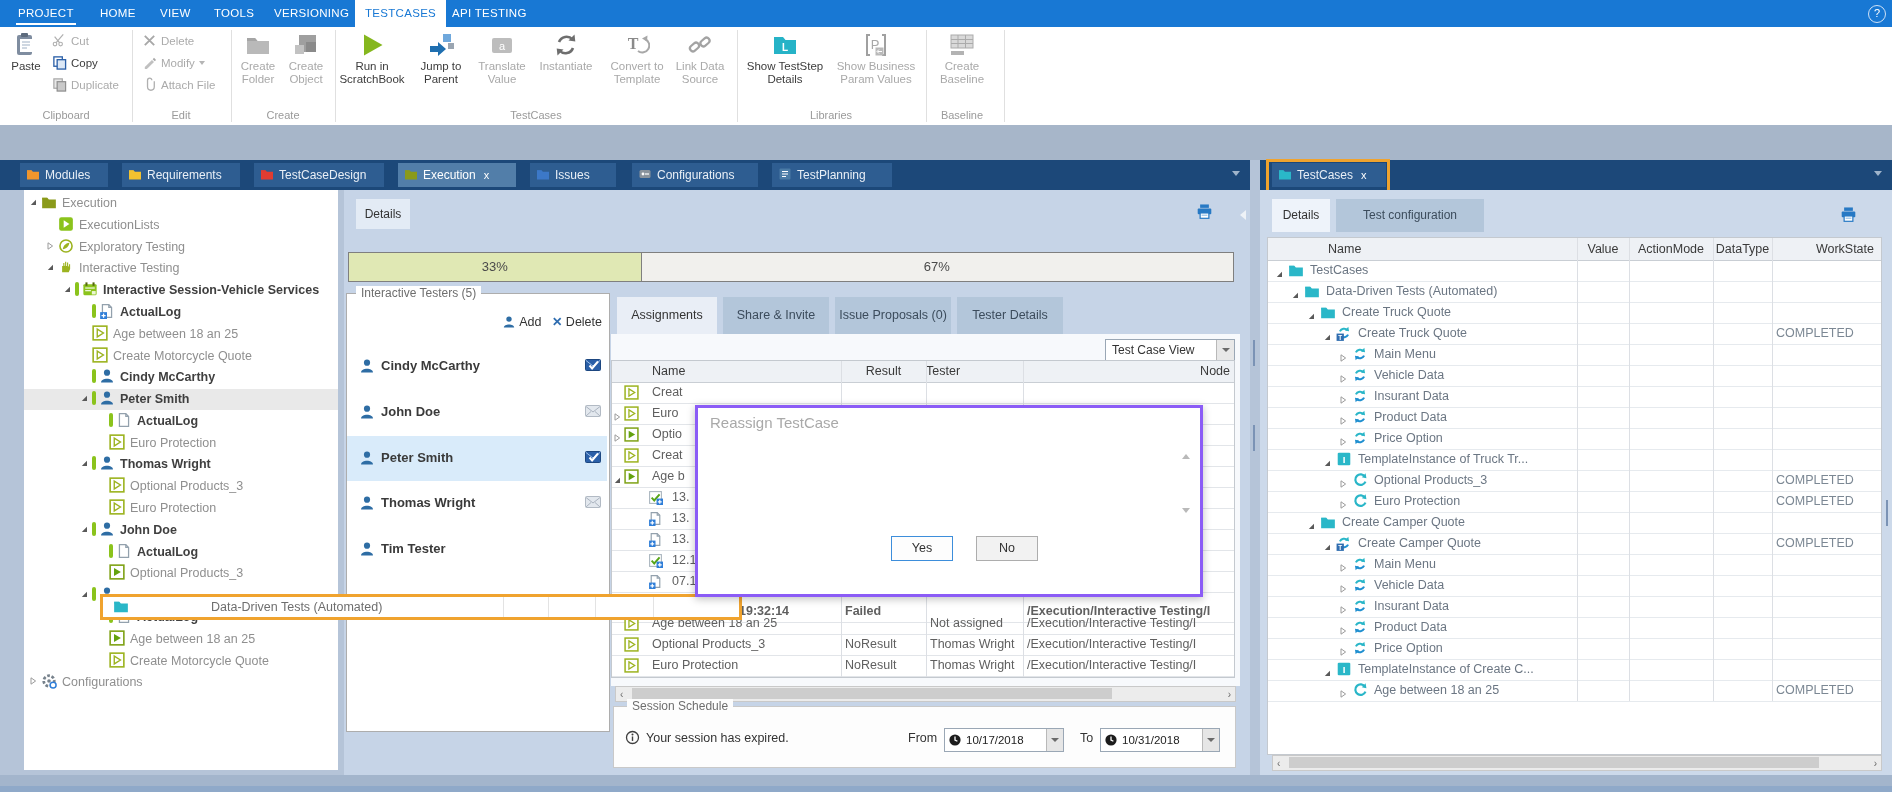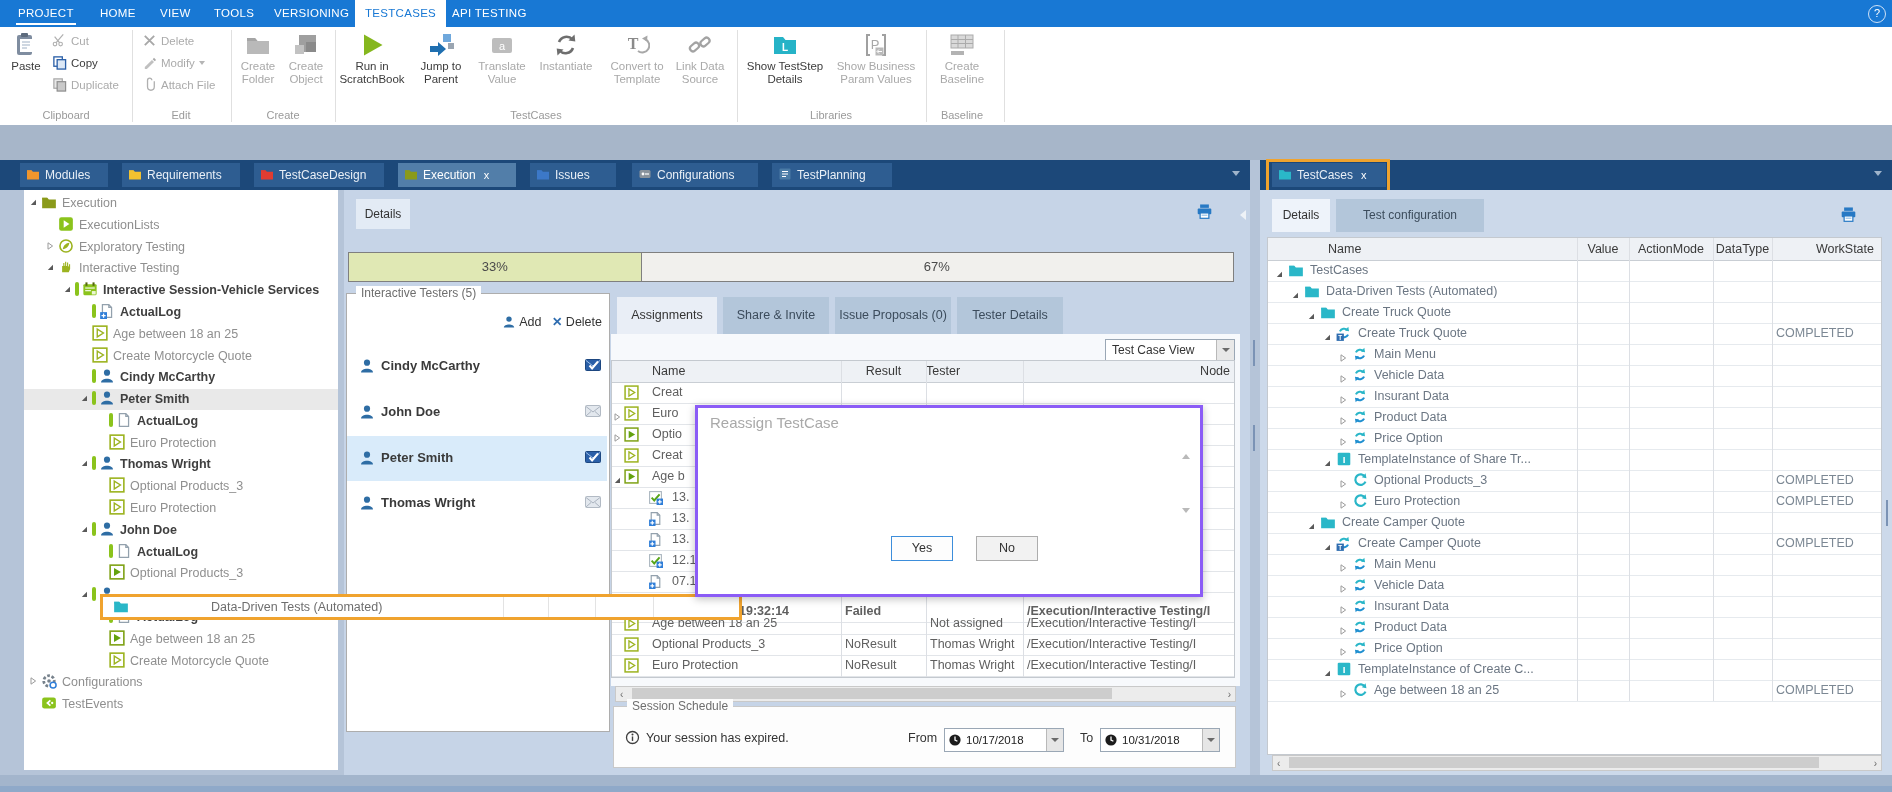--- a/index.html
+++ b/index.html
@@ -439,25 +439,20 @@
           <rect x="1" y="1" width="12" height="12" fill="#fff" stroke="#9cb31f" stroke-width="1.4"></rect>
           <path d="M4.6 3.6L10 7l-5.4 3.4z" fill="#fff" stroke="#9cb31f" stroke-width="1.2"></path>
         </svg></span><span>Create Motorcycle Quote</span></div>
     <div class="trow" style="top: 482.38px; padding-left: 4px;"><span class="caret"><svg viewBox="0 0 10 10" width="100%" height="100%">
           <path d="M3 1.8L7.6 5 3 8.2z" fill="#fff" stroke="#9b9b9b"></path>
         </svg></span><span class="ric16"><svg xmlns="http://www.w3.org/2000/svg" viewBox="0 0 14 14" width="100%" height="100%">
           <circle cx="7" cy="7" r="4.6" fill="none" stroke="#77828c" stroke-width="2.4" stroke-dasharray="2.4 1.5"></circle>
           <circle cx="7" cy="7" r="1.6" fill="#77828c"></circle>
           <circle cx="10.6" cy="10.6" r="2.6" fill="#fff" stroke="#2f7ed8" stroke-width="1.3"></circle>
         </svg></span><span>Configurations</span></div>
-    <div class="trow" style="top: 504.17px; padding-left: 4px;"><span class="caret"></span><span class="ric16"><svg xmlns="http://www.w3.org/2000/svg" viewBox="0 0 14 14" width="100%" height="100%">
-          <rect x="1" y="2.2" width="12" height="9.6" rx="2" fill="#8bc31c"></rect>
-          <path d="M8.2 4.6L5.6 7l2.6 2.4" fill="none" stroke="#fff" stroke-width="1.5"></path>
-          <circle cx="9.8" cy="7" r="1" fill="#fff"></circle>
-        </svg></span><span>TestEvents</span></div>
   </div>
 
 <div id="drag-row" class="abs">
   <span class="ric16" style="margin-left:10px"><svg xmlns="http://www.w3.org/2000/svg" viewBox="0 0 14 14" width="100%" height="100%">
         <path d="M1 3.2h4.4l1.4 1.6H13v7.6H1z" fill="#2ab7c8"></path>
         <path d="M1 3.2h4.4l1.4 1.6H1z" fill="#2ab7c8" opacity=".7"></path>
       </svg></span>
   <span style="position:absolute;left:108px">Data-Driven Tests (Automated)</span>
   <span class="cline" style="left:400px"></span>
   <span class="cline" style="left:445px"></span>
@@ -528,20 +523,27 @@
     <div class="titem" style="top: 188.4px;">
       <span class="pic"><svg xmlns="http://www.w3.org/2000/svg" viewBox="0 0 14 14" width="100%" height="100%">
           <circle cx="7" cy="4.1" r="2.7" fill="#2e6da4"></circle>
           <path d="M1.8 12.6c0-4.2 10.4-4.2 10.4 0z" fill="#2e6da4"></path>
         </svg></span>
       <span class="tname">Thomas Wright</span>
       <span class="env"><svg viewBox="0 0 16 12" width="100%" height="100%">
           <rect x="0.5" y="0.5" width="15" height="11" rx="1" fill="#e3e8ee" stroke="#b2bac4"></rect>
           <path d="M1 1.5L8 7l7-5.5M1 11l5-4.5M15 11l-5-4.5" fill="none" stroke="#aab3bf"></path>
         </svg></span>
+    </div>
+    <div class="titem" style="top: 234.2px;">
+      <span class="pic"><svg xmlns="http://www.w3.org/2000/svg" viewBox="0 0 14 14" width="100%" height="100%">
+          <circle cx="7" cy="4.1" r="2.7" fill="#2e6da4"></circle>
+          <path d="M1.8 12.6c0-4.2 10.4-4.2 10.4 0z" fill="#2e6da4"></path>
+        </svg></span>
+      <span class="tname">Tim Tester</span>
     </div>
   </div>
 
 <div class="mtab active" style="left:617px;width:100px">Assignments</div>
 <div class="mtab" style="left:723px;width:106px">Share &amp; Invite</div>
 <div class="mtab" style="left:835px;width:116px">Issue Proposals (0)</div>
 <div class="mtab" style="left:957px;width:106px">Tester Details</div>
 
 <div id="assign-pane" class="abs"></div>
 <div id="viewsel" class="abs">
@@ -897,21 +899,21 @@
         <span class="wstate"></span>
       </div>
       <div class="rrow" style="top: 211px;">
         <span class="caret" style="left:54px"><svg viewBox="0 0 10 10" width="100%" height="100%">
             <path d="M8 2.8V8H2.8z" fill="#595959"></path>
           </svg></span>
         <span class="mic" style="left:68px"><svg xmlns="http://www.w3.org/2000/svg" viewBox="0 0 14 14" width="100%" height="100%">
             <rect x="1.5" y="1.5" width="11" height="11" rx="1" fill="#2ab7c8"></rect>
             <text x="7" y="10.6" font-size="8.6" font-weight="bold" fill="#fff" text-anchor="middle" font-family="Liberation Sans,sans-serif">I</text>
           </svg></span>
-        <span class="mtxt" style="left:90px">TemplateInstance of Share Tr...</span>
+        <span class="mtxt" style="left:90px">TemplateInstance of Truck Tr...</span>
         <span class="wstate"></span>
       </div>
       <div class="rrow" style="top: 232px;">
         <span class="caret" style="left:70px"><svg viewBox="0 0 10 10" width="100%" height="100%">
             <path d="M3 1.8L7.6 5 3 8.2z" fill="#fff" stroke="#9b9b9b"></path>
           </svg></span>
         <span class="mic" style="left:84px"><svg xmlns="http://www.w3.org/2000/svg" viewBox="0 0 14 14" width="100%" height="100%">
             <path d="M11.4 4.2A4.6 4.6 0 1 0 11.8 8.4" fill="none" stroke="#29b6c8" stroke-width="1.9"></path>
             <path d="M11.9 1.2l.7 4.2-4-.7z" fill="#29b6c8"></path>
           </svg></span>

